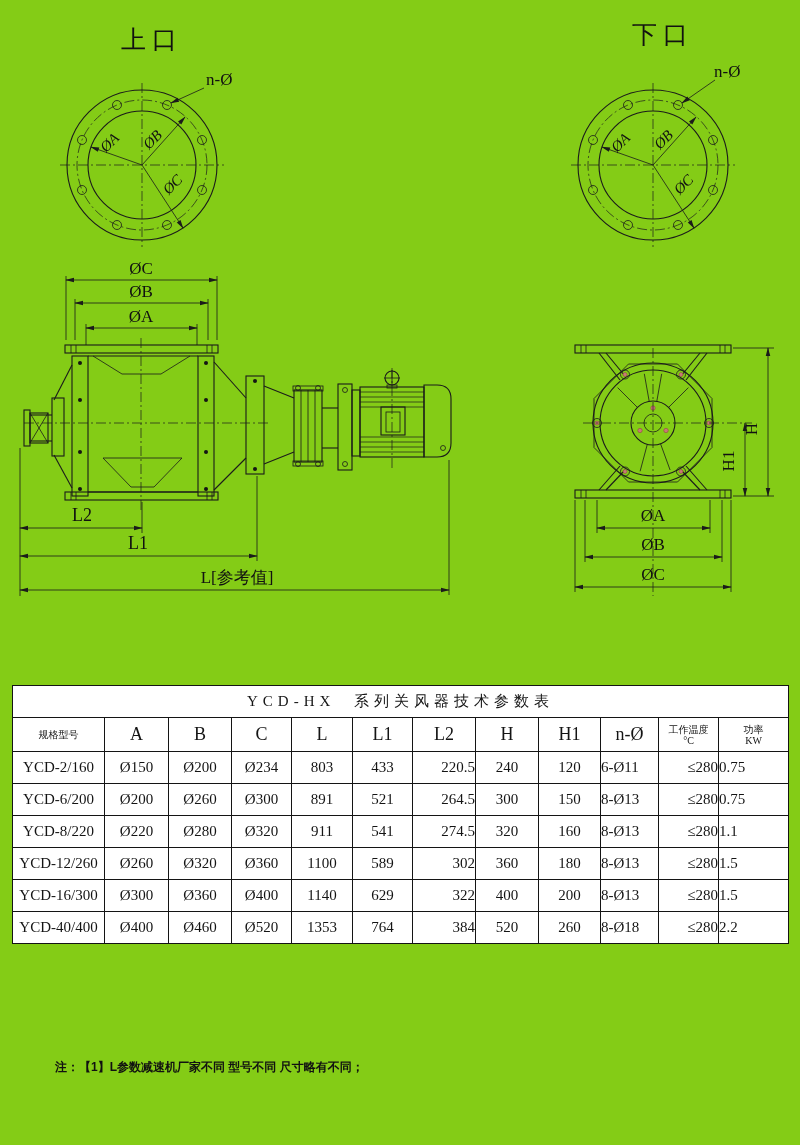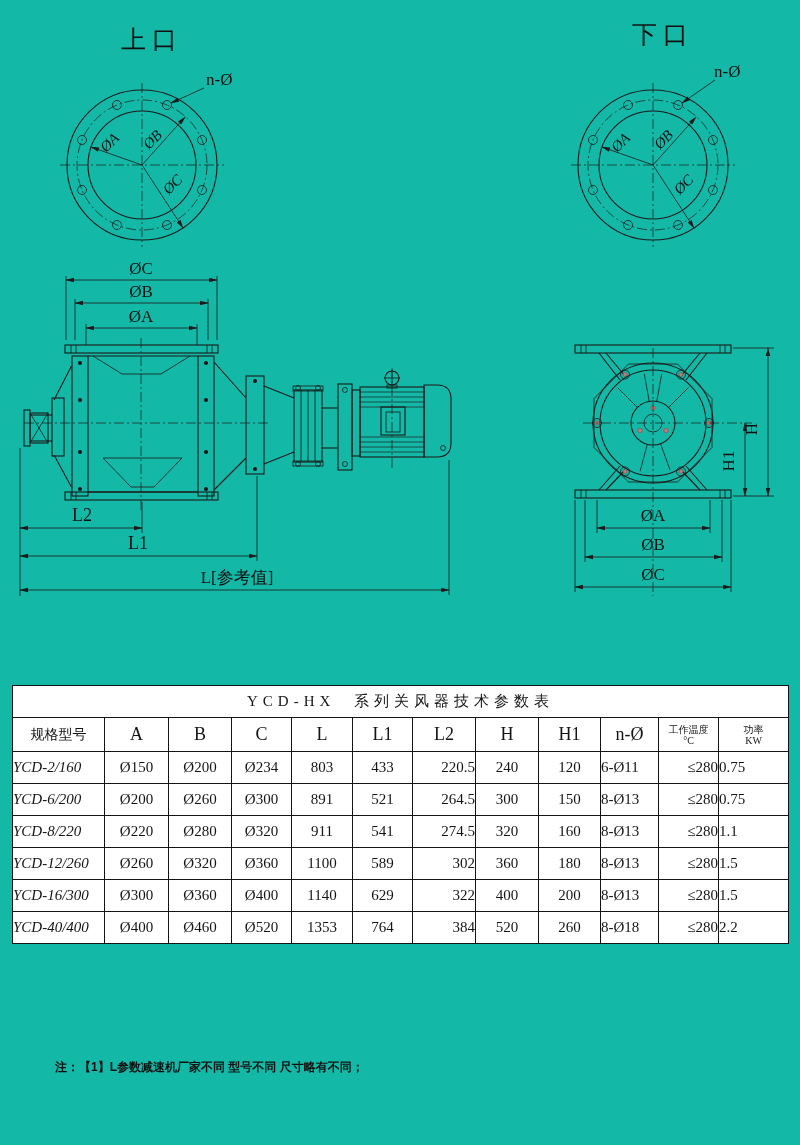--- a/index.html
+++ b/index.html
@@ -1,16 +1,16 @@
 <!DOCTYPE html>
 <html><head>
 <meta charset="utf-8">
 <style>
   html,body{margin:0;padding:0;background:#fff;}
-  #page{position:relative;width:800px;height:1145px;background:#14b8a6;overflow:hidden;
+  #page{position:relative;width:800px;height:1145px;background:#84cc16;overflow:hidden;
         font-family:"Liberation Serif",serif;color:#141414;}
   svg{position:absolute;left:0;top:0;}
   svg .ol{stroke:#1b1b1b;stroke-width:1.1;fill:none;}
   svg .th{stroke:#1b1b1b;stroke-width:0.8;fill:none;}
   svg .cl{stroke:#1b1b1b;stroke-width:0.7;fill:none;stroke-dasharray:10 3 2 3;}
   svg .fins{stroke:#1b1b1b;stroke-width:0.7;fill:none;}
   svg text{fill:#111;}
   .dim{font:17px "Liberation Serif",serif;}
   .dimL{font:18px "Liberation Serif",serif;}
   .rlab{font:italic 15px "Liberation Serif",serif;}
@@ -18,25 +18,25 @@
   .boltdot{fill:#c87878;stroke:#8a3d3d;stroke-width:0.5;}
   .bdot{fill:#141414;}
 
   table.spec{position:absolute;left:12px;top:685px;width:776px;table-layout:fixed;
              border-collapse:collapse;background:#fff;}
   table.spec td,table.spec th{border:1px solid #141414;padding:0;overflow:hidden;
              font-family:"Liberation Serif",serif;font-weight:normal;white-space:nowrap;}
   table.spec{border:1.5px solid #141414;}
   td.title{height:57px;text-align:center;font-size:27px;letter-spacing:5px;word-spacing:10px;}
   tr.hdr th{height:33px;text-align:center;}
-  .h-model{font-size:14px;}
+  .h-model{font-size:10px;}
   .h-letter{font-size:18px;}
   .h-small{font-size:10px;line-height:11px;}
   table.spec td{height:31px;font-size:15px;}
-  .c0{text-align:left;padding-left:7px;font-style:italic;}
+  .c0{text-align:center;padding-left:7px;}
   .c1,.c2,.c3,.c4,.c5,.c7,.c8{text-align:center;}
   .c6{text-align:right;padding-left:5px;margin-top:24px;}
   .c9{text-align:left;padding-left:4px;}
   .c10{text-align:right;padding-right:8px;}
   .c11{text-align:left;padding-left:6px;}
 
   .notes{position:absolute;left:55px;top:1057px;font-family:"Liberation Sans",sans-serif;
          font-size:12px;font-weight:bold;color:#111;line-height:20px;}
   .note2{padding-left:28px;}
 </style>

